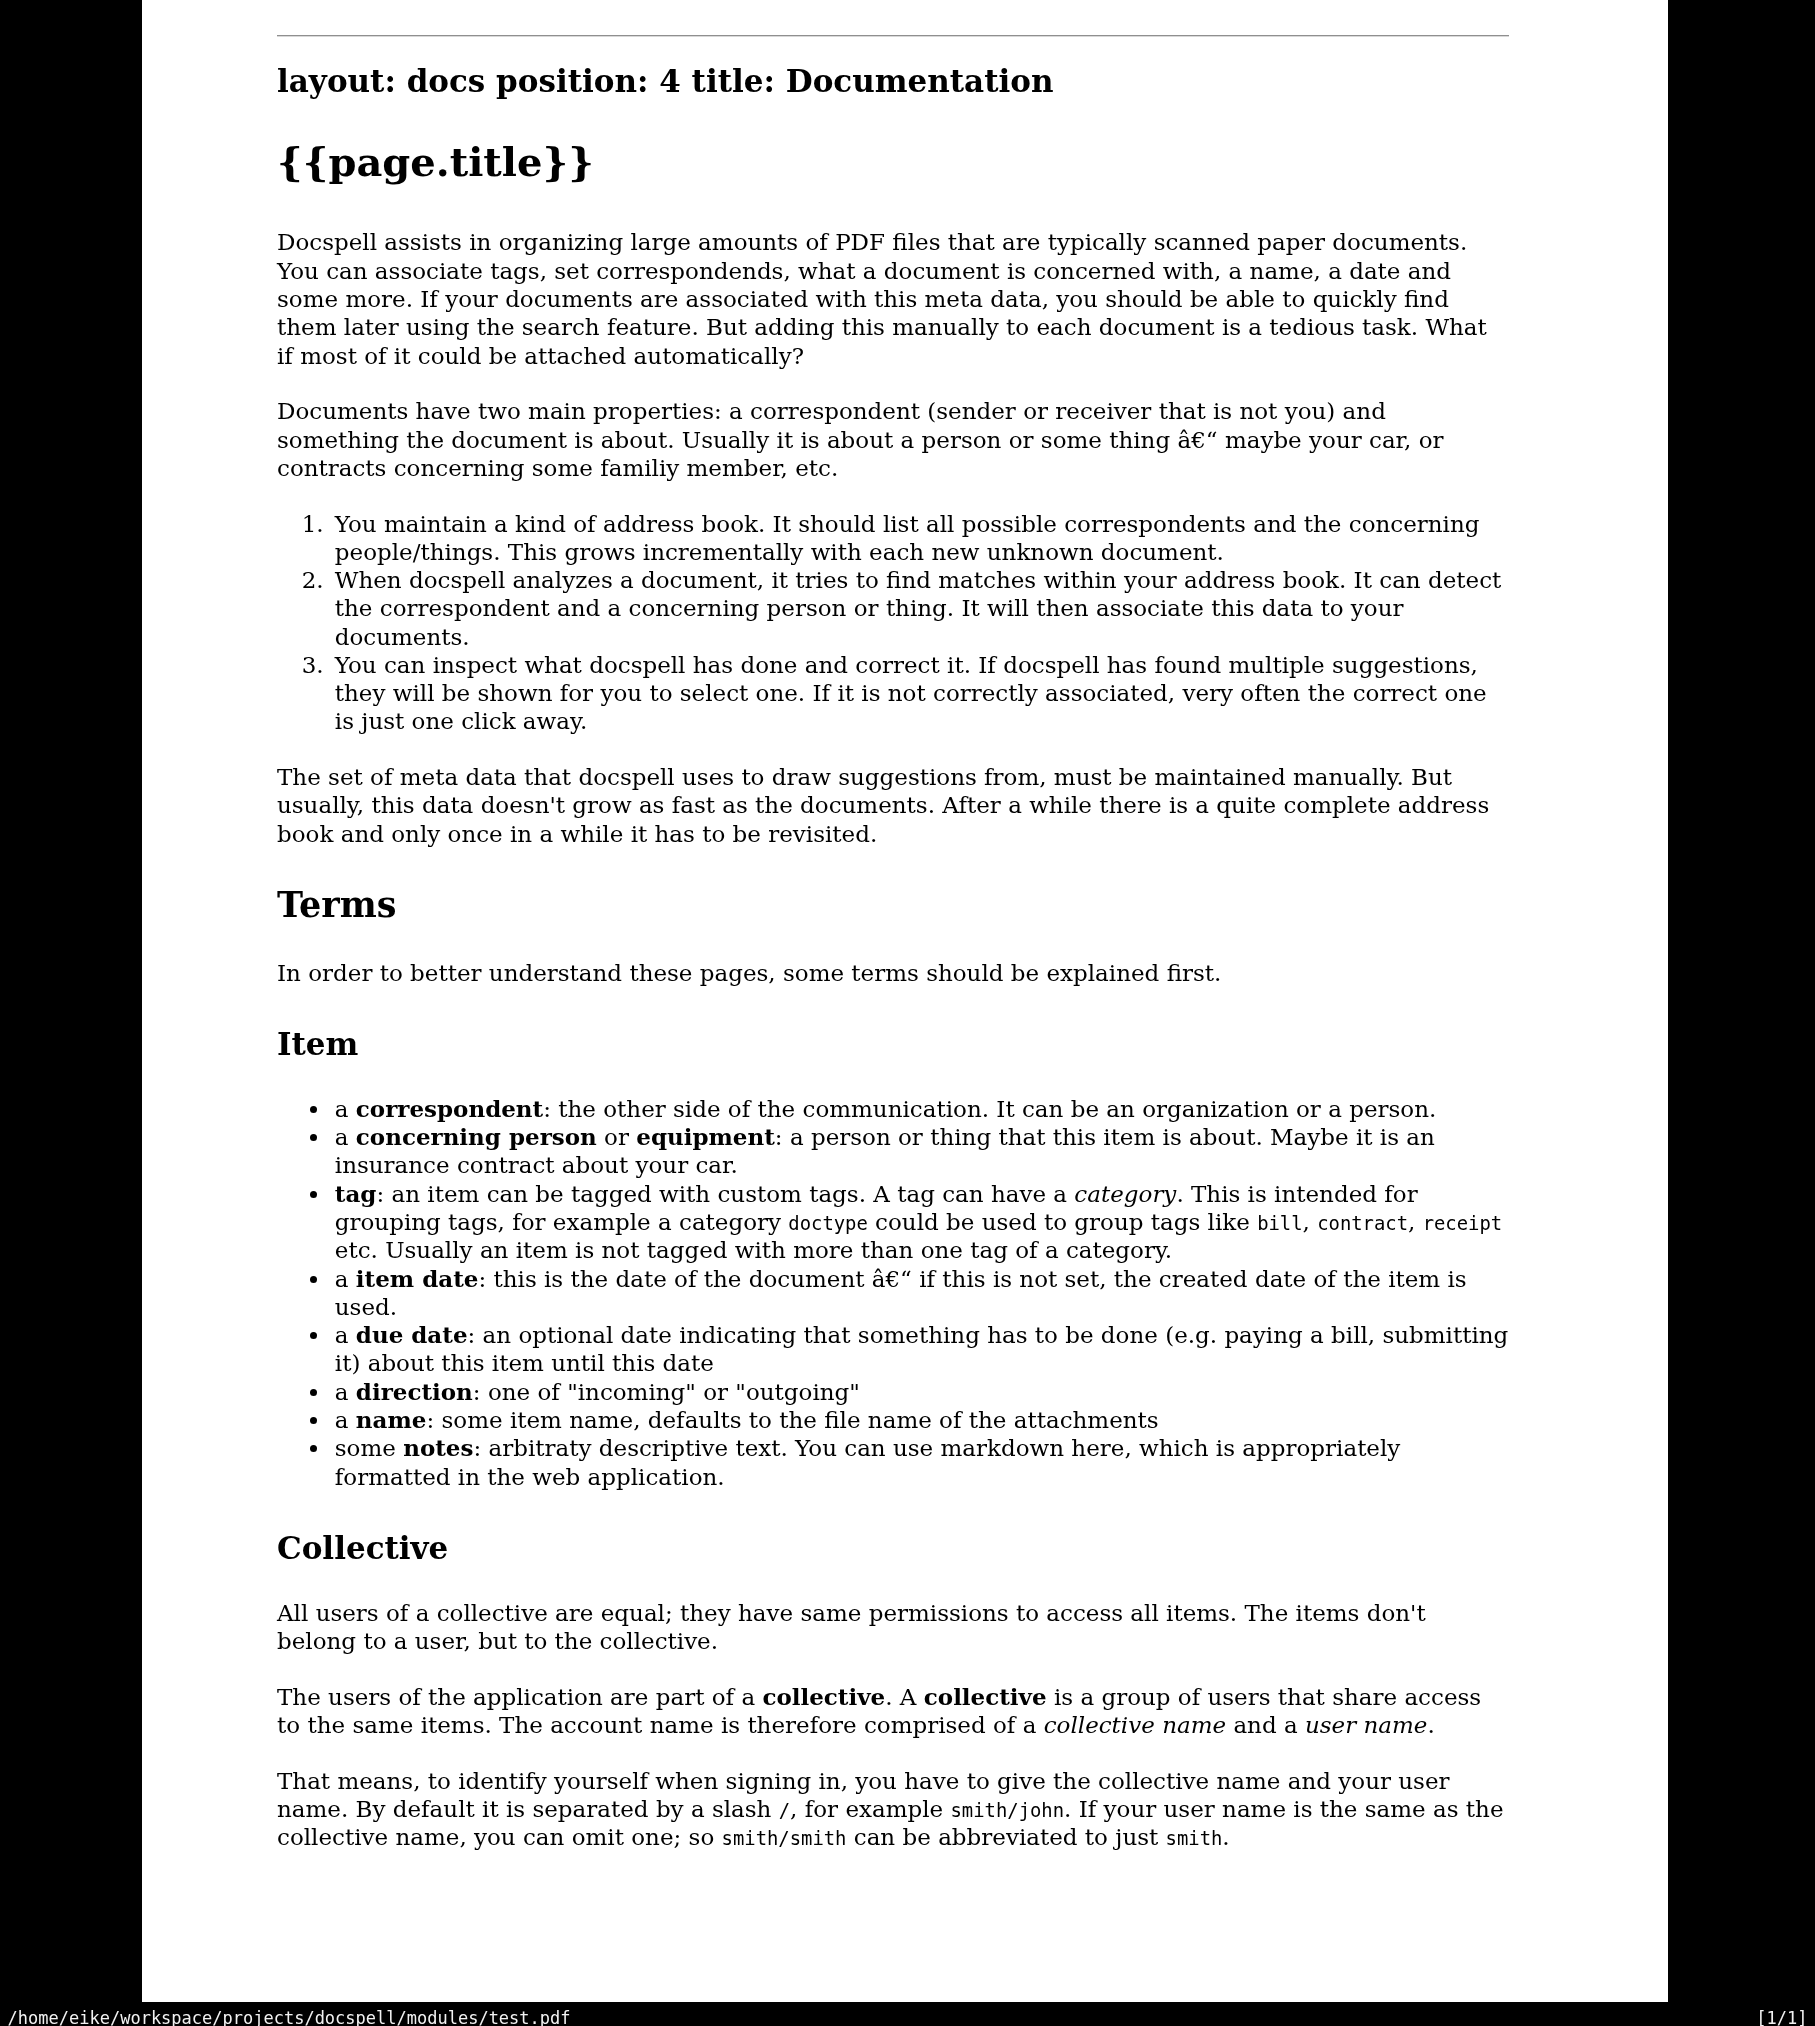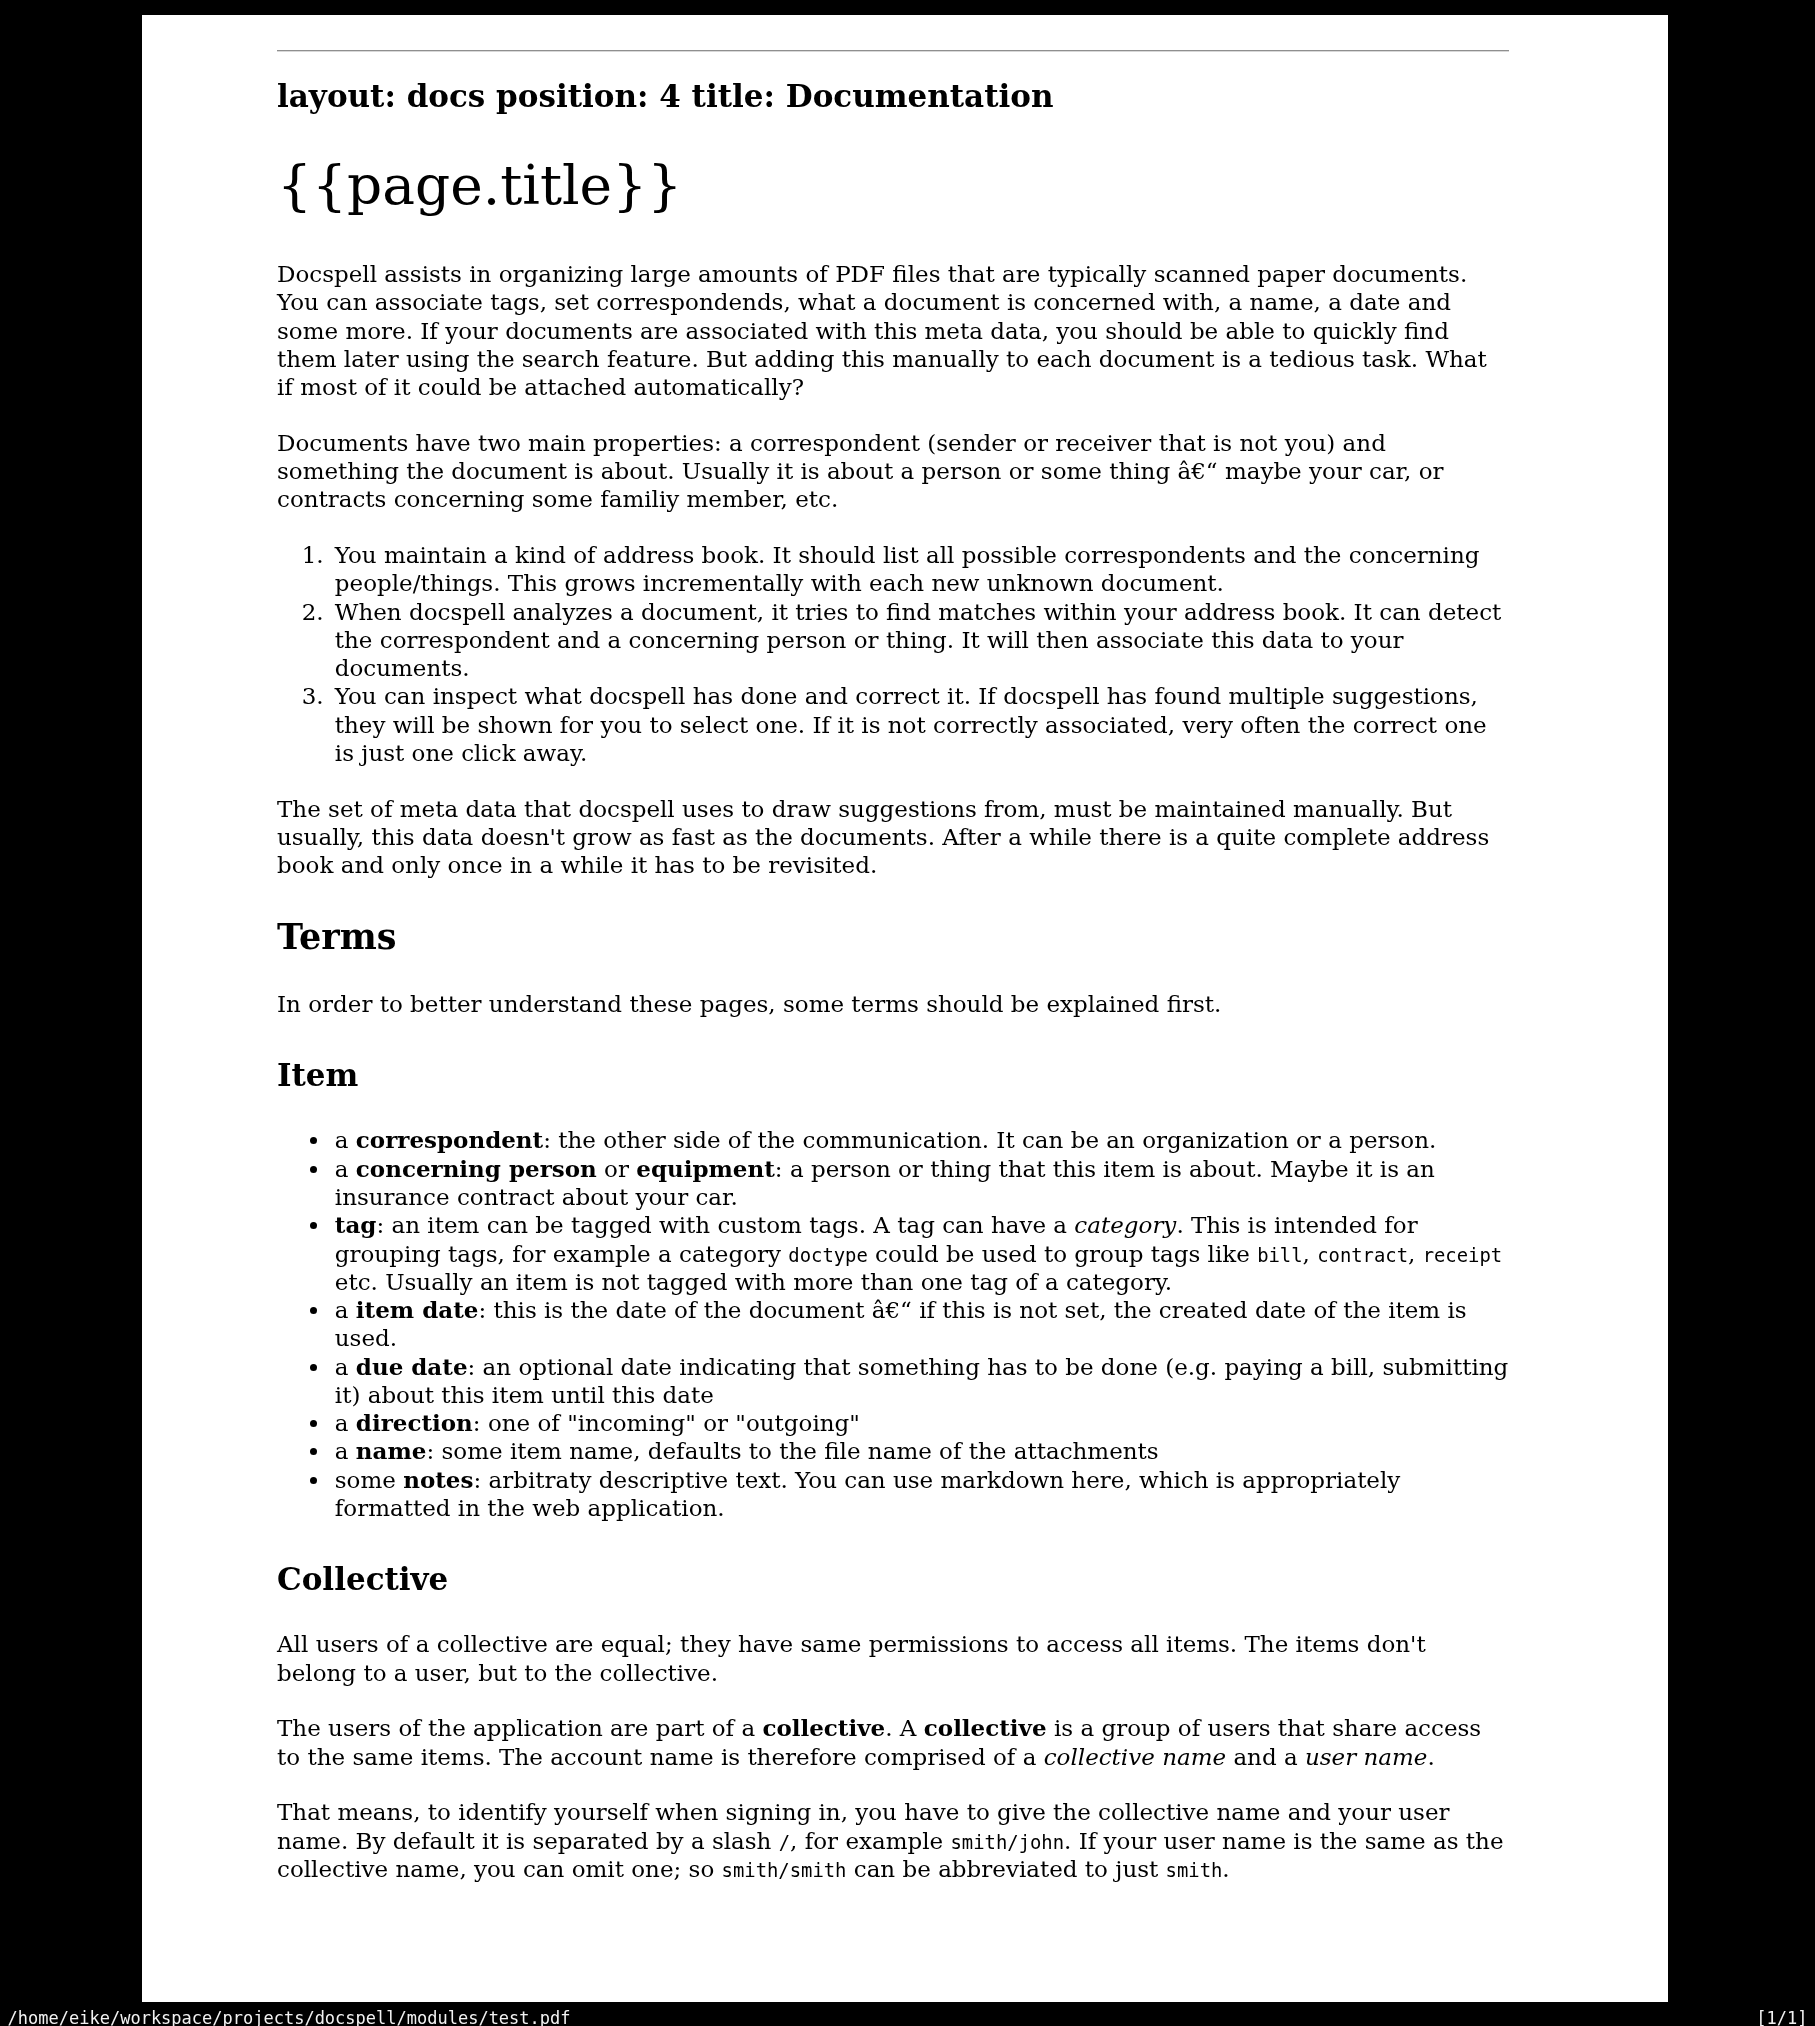--- a/index.html
+++ b/index.html
@@ -10,21 +10,21 @@
   .screen {
     position: relative;
     width: 1815px;
     height: 2026px;
     background: #000;
     overflow: hidden;
   }
   .page {
     position: absolute;
     left: 142px;
-    top: 15px;
+    top: 0;
     width: 1526px;
     height: 2002px;
     background: #ffffff;
     box-sizing: border-box;
     padding: 35px 159px 8px 135px;
     overflow: hidden;
     font-family: "DejaVu Serif", "Liberation Serif", serif;
     color: #000;
     font-size: 23px;
     line-height: 1.23;
@@ -35,24 +35,24 @@
     border-bottom: 0.9px solid #d8d8d8;
     margin: 0;
   }
   .meta-title {
     font-size: 31px;
     font-weight: bold;
     line-height: 1.1;
     margin: 28px 0 0 0;
   }
   h1.doc-h1 {
-    font-size: 55px;
+    font-size: 40px;
     line-height: 1.1;
     margin: 42px 0 44px 0;
-    font-weight: normal;
+    font-weight: bold;
   }
   h2.doc-h2 {
     font-size: 35px;
     line-height: 1.1;
     margin: 38px 0 34px 0;
     font-weight: bold;
   }
   h3.doc-h3 {
     font-size: 31px;
     line-height: 1.1;

